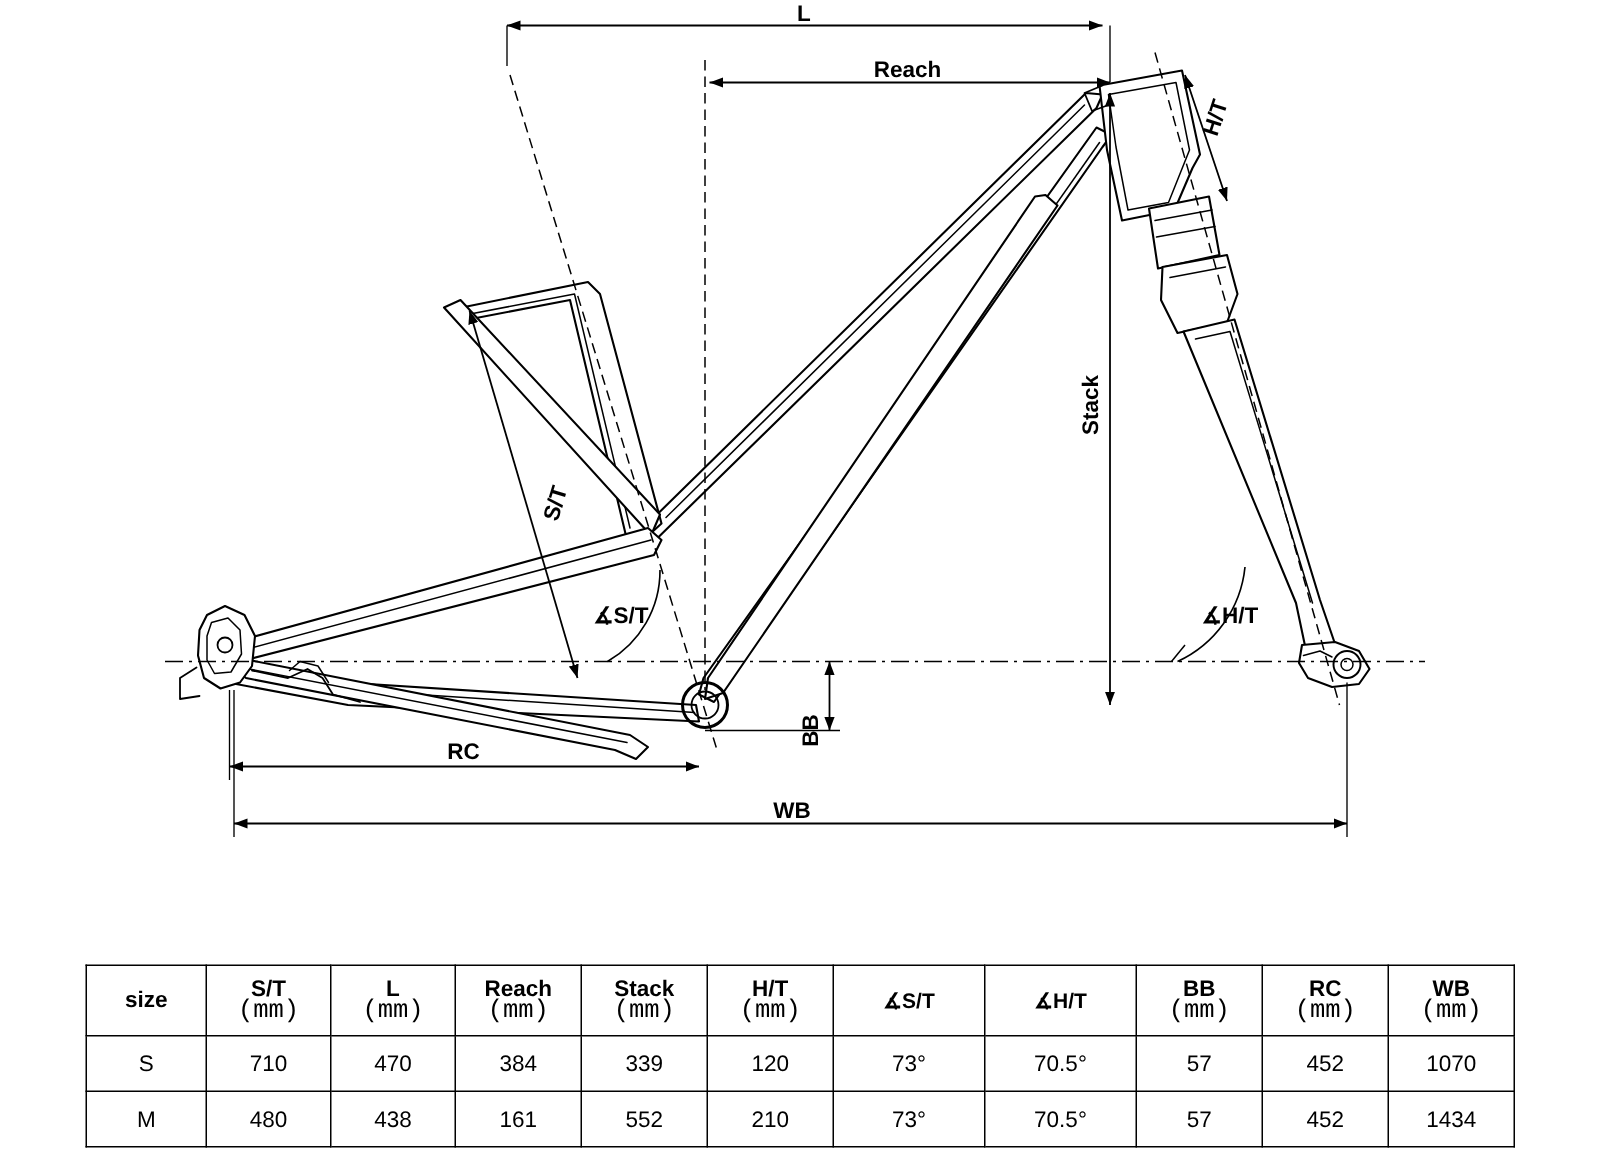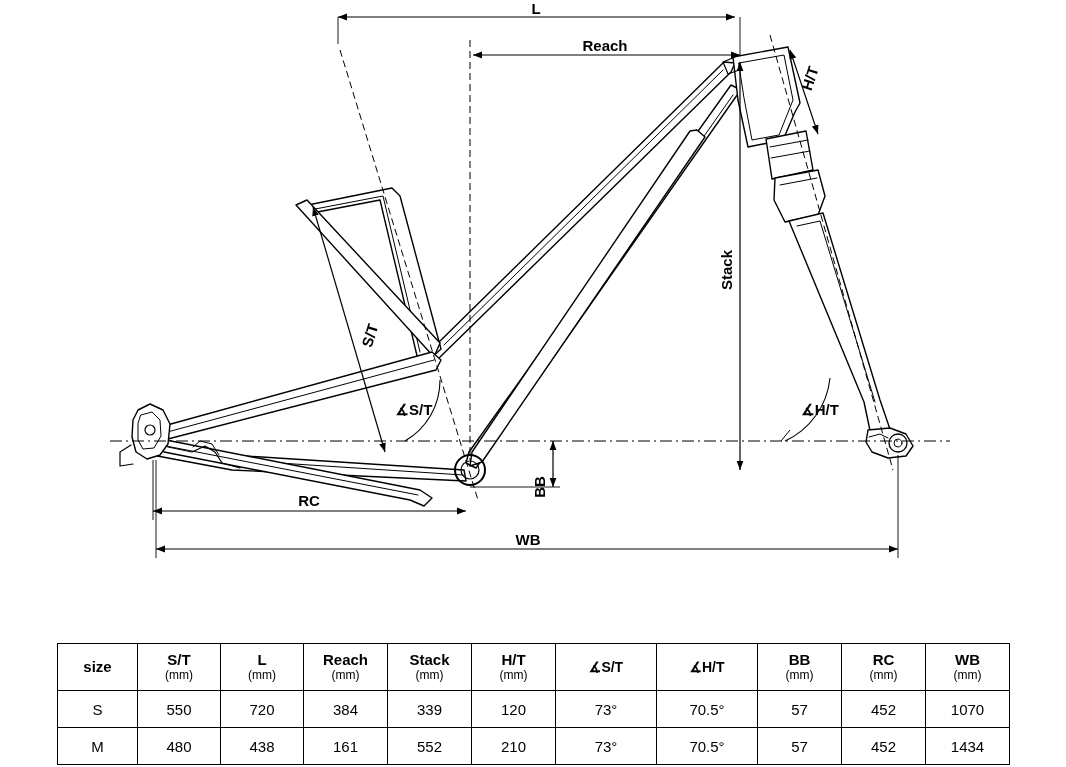--- a/index.html
+++ b/index.html
@@ -56,23 +56,24 @@
     font-weight: bold;
   }
   .hdr-main {
     display: block;
     font-size: 15px;
     font-weight: bold;
     line-height: 16px;
   }
   .hdr-unit {
     display: block;
-    font-size: 12px;
+    font-size: 17px;
     font-weight: normal;
     line-height: 14px;
+    font-family: Liberation Mono, monospace;
   }
   .angle-glyph {
     font-size: 14px;
   }
   td.size-cell {
     font-size: 15px;
   }
 </style>
 </head>
 <body>
@@ -252,22 +253,22 @@
         </th>
         <th>
           <span class="hdr-main">WB</span>
           <span class="hdr-unit">(mm)</span>
         </th>
       </tr>
     </thead>
     <tbody>
       <tr>
         <td class="size-cell">S</td>
-        <td>550</td>
-        <td>720</td>
+        <td>710</td>
+        <td>470</td>
         <td>384</td>
         <td>339</td>
         <td>120</td>
         <td>73°</td>
         <td>70.5°</td>
         <td>57</td>
         <td>452</td>
         <td>1070</td>
       </tr>
       <tr>

